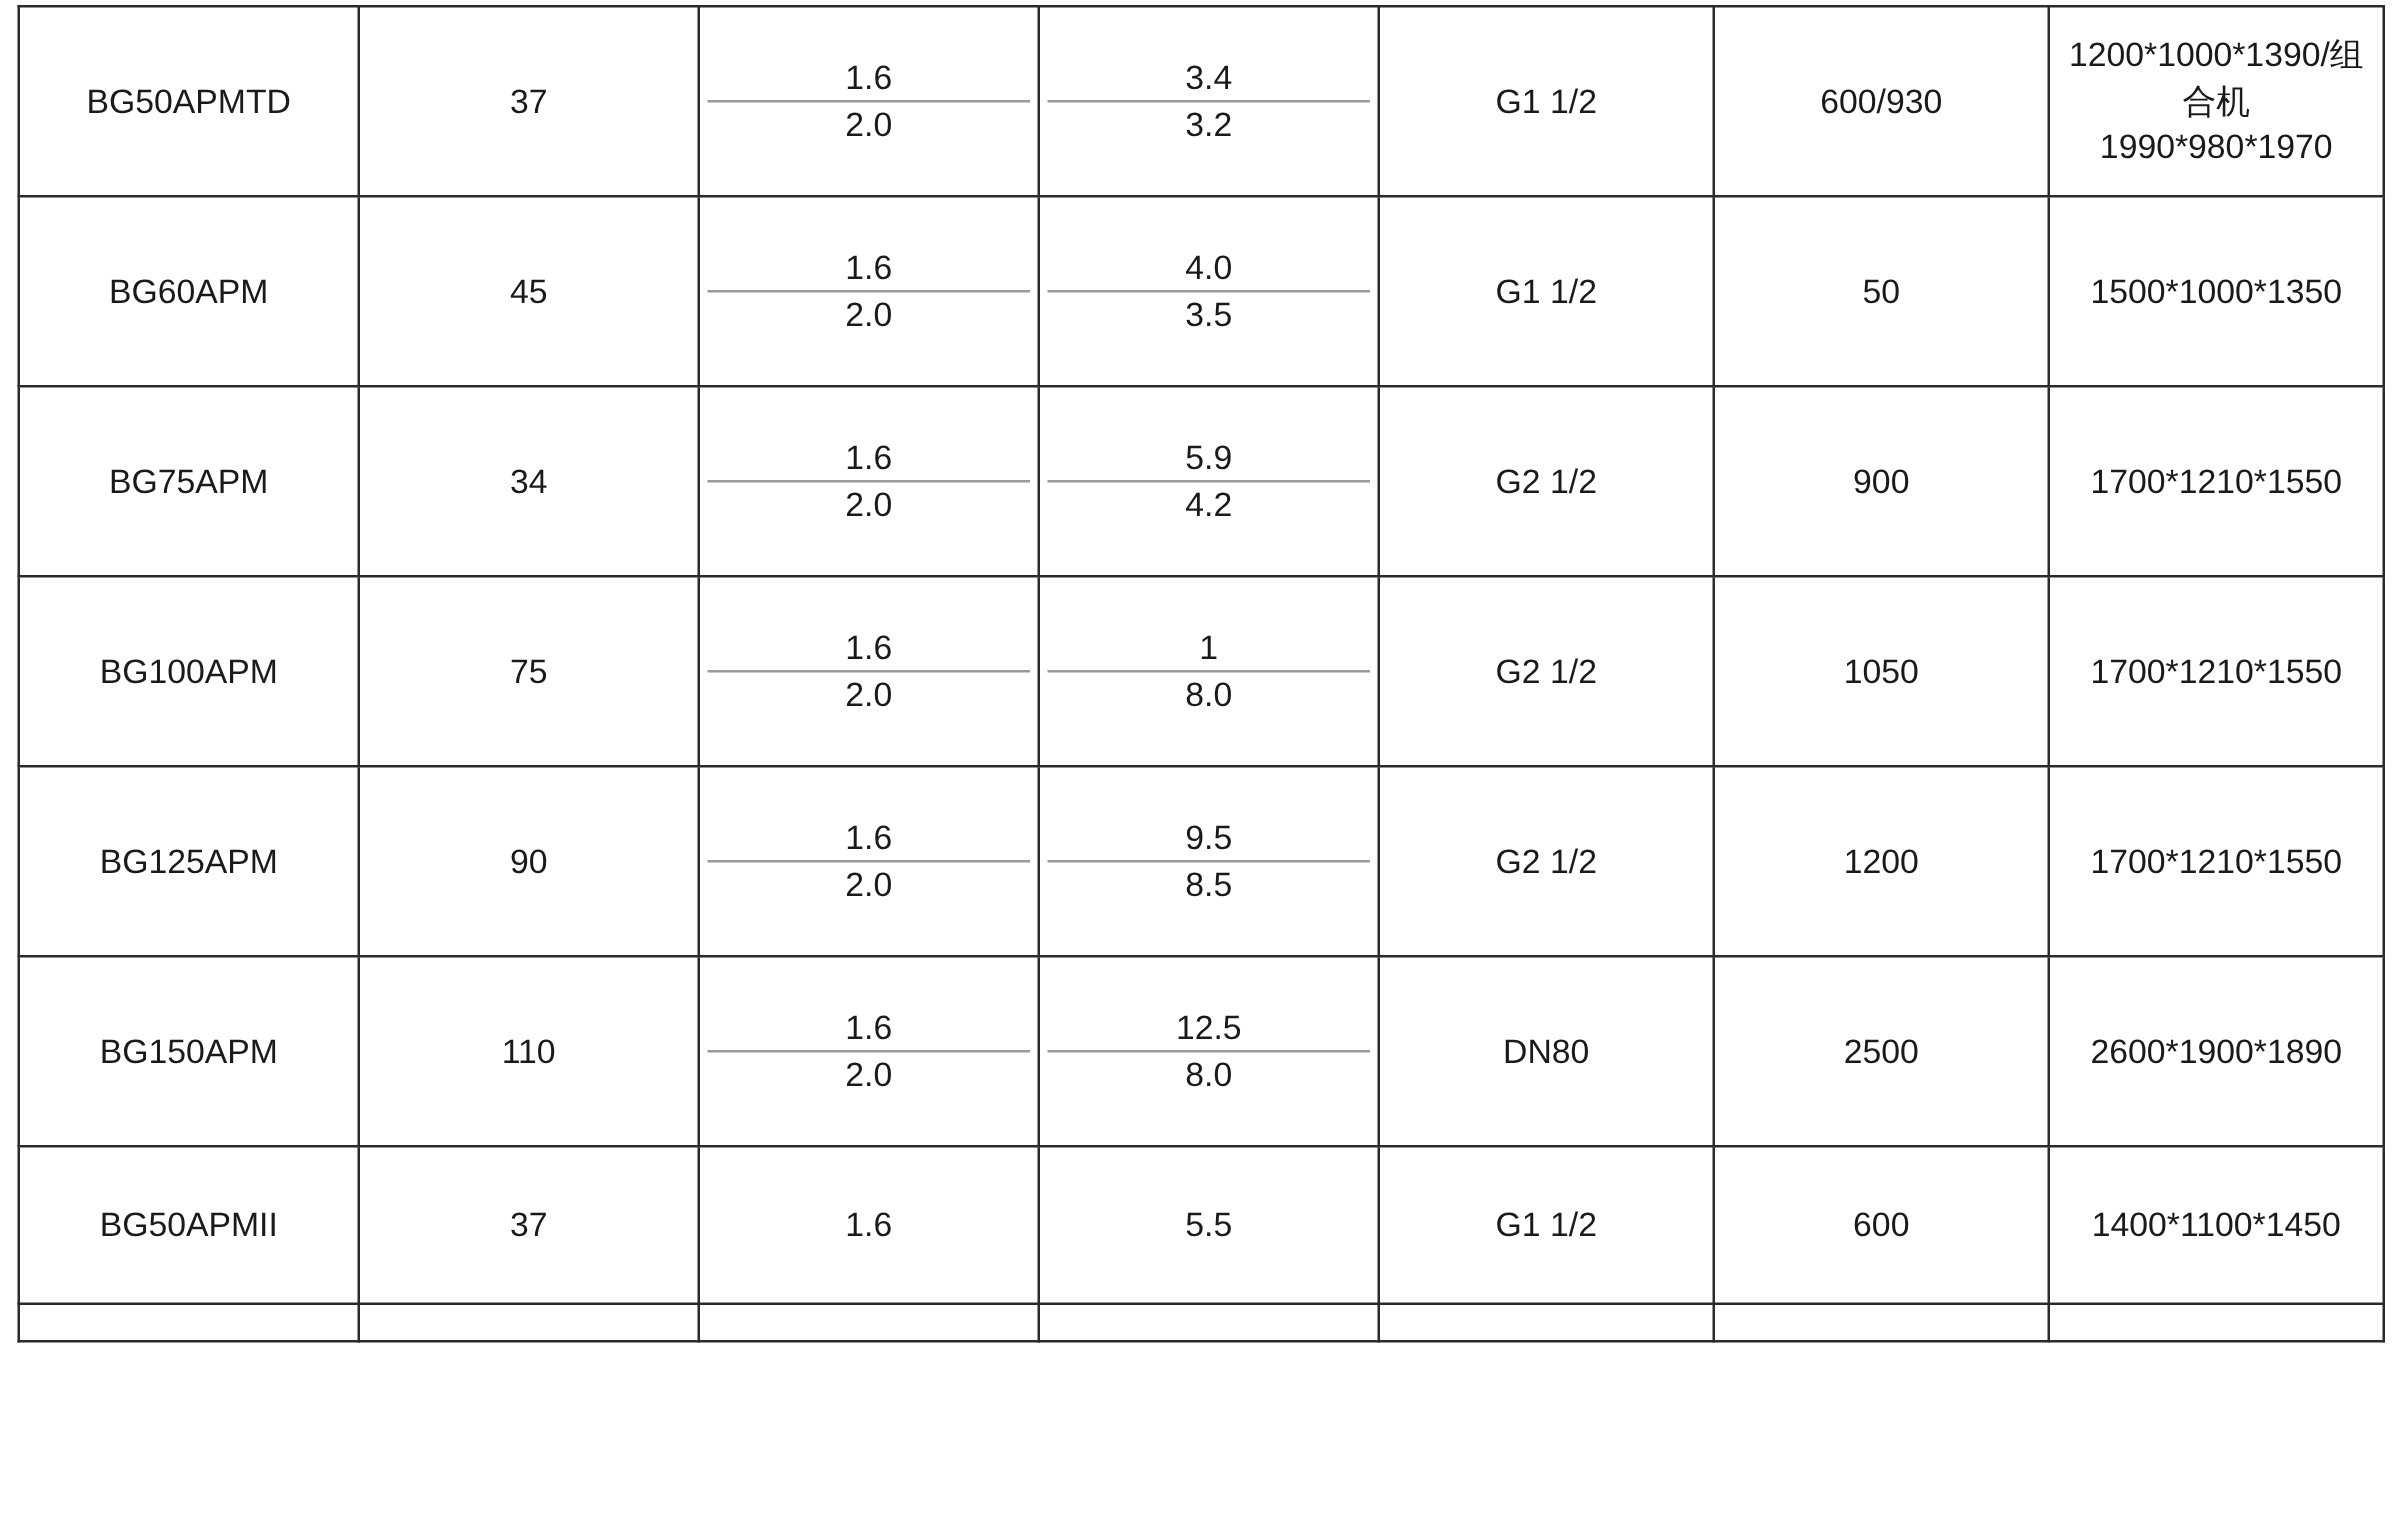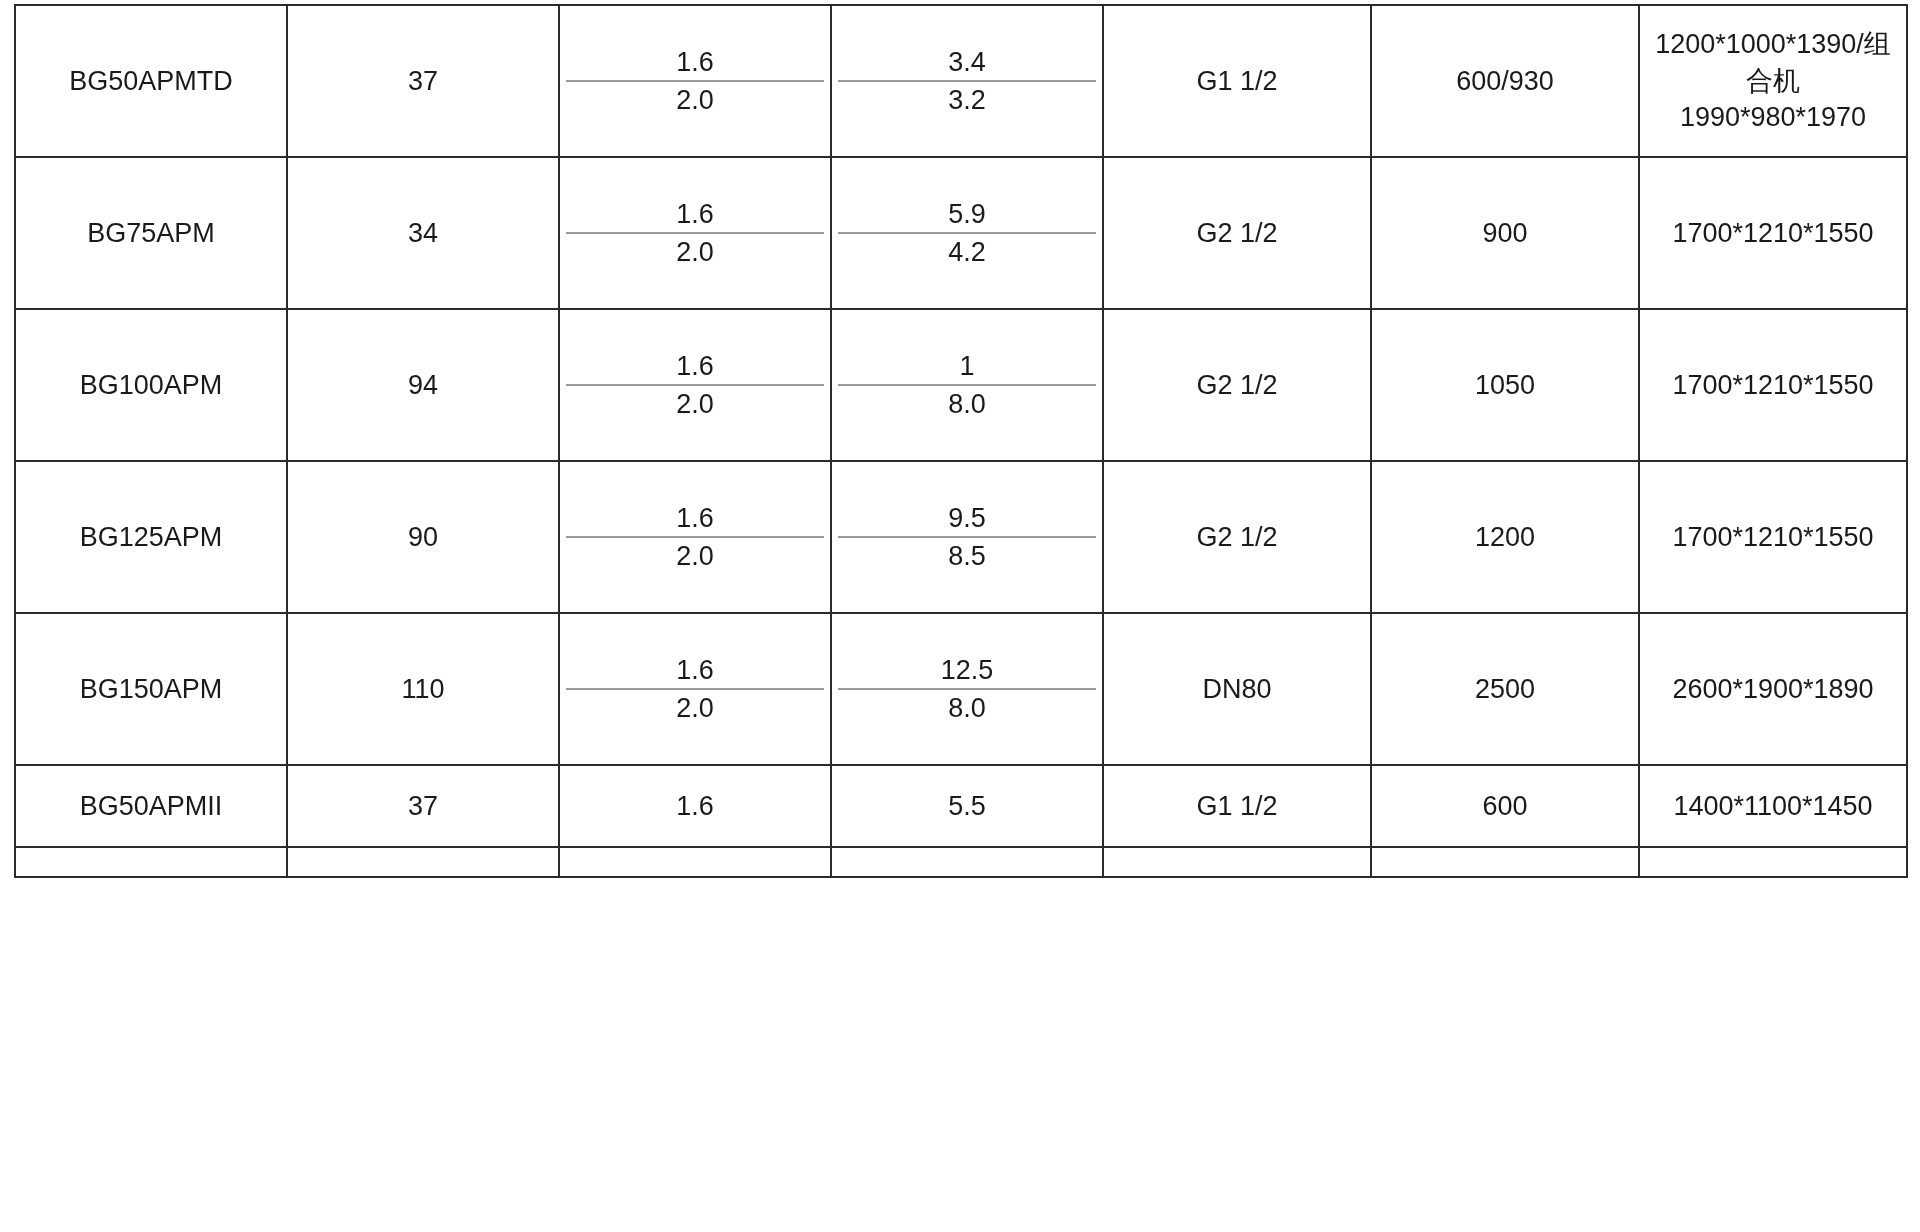--- a/index.html
+++ b/index.html
@@ -50,21 +50,21 @@
   
   col.c-model   { width: 272px; }
   col.c-power   { width: 272px; }
   col.c-press   { width: 272px; }
   col.c-flow    { width: 272px; }
   col.c-outlet  { width: 268px; }
   col.c-weight  { width: 268px; }
   col.c-dim     { width: 268px; }
 
   tr.data-row { height: 152px; }
-  tr.single-row { height: 82px; }
+  tr.single-row { height: 126px; }
   tr.partial-row { height: 30px; }
 
   .cell-multiline { white-space: pre-line; }
 </style>
 </head>
 <body>
 
 <div id="spec-table-wrap">
   <table class="spec-table">
     <colgroup>
@@ -88,40 +88,55 @@
         <td class="split-cell">
           <div class="sub">3.4</div>
           <div class="sub">3.2</div>
         </td>
         <td>G1 1/2</td>
         <td>600/930</td>
         <td class="cell-multiline">1200*1000*1390/组合机
 1990*980*1970</td>
       </tr>
 
+      <tr class="data-row">
+        <td>BG60APM</td>
+        <td>45</td>
+        <td class="split-cell">
+          <div class="sub">1.6</div>
+          <div class="sub">2.0</div>
+        </td>
+        <td class="split-cell">
+          <div class="sub">4.0</div>
+          <div class="sub">3.5</div>
+        </td>
+        <td>G1 1/2</td>
+        <td>50</td>
+        <td class="cell-multiline">1500*1000*1350</td>
+      </tr>
 
       <tr class="data-row">
         <td>BG75APM</td>
         <td>34</td>
         <td class="split-cell">
           <div class="sub">1.6</div>
           <div class="sub">2.0</div>
         </td>
         <td class="split-cell">
           <div class="sub">5.9</div>
           <div class="sub">4.2</div>
         </td>
         <td>G2 1/2</td>
         <td>900</td>
         <td class="cell-multiline">1700*1210*1550</td>
       </tr>
 
       <tr class="data-row">
         <td>BG100APM</td>
-        <td>94</td>
+        <td>75</td>
         <td class="split-cell">
           <div class="sub">1.6</div>
           <div class="sub">2.0</div>
         </td>
         <td class="split-cell">
           <div class="sub">1</div>
           <div class="sub">8.0</div>
         </td>
         <td>G2 1/2</td>
         <td>1050</td>

